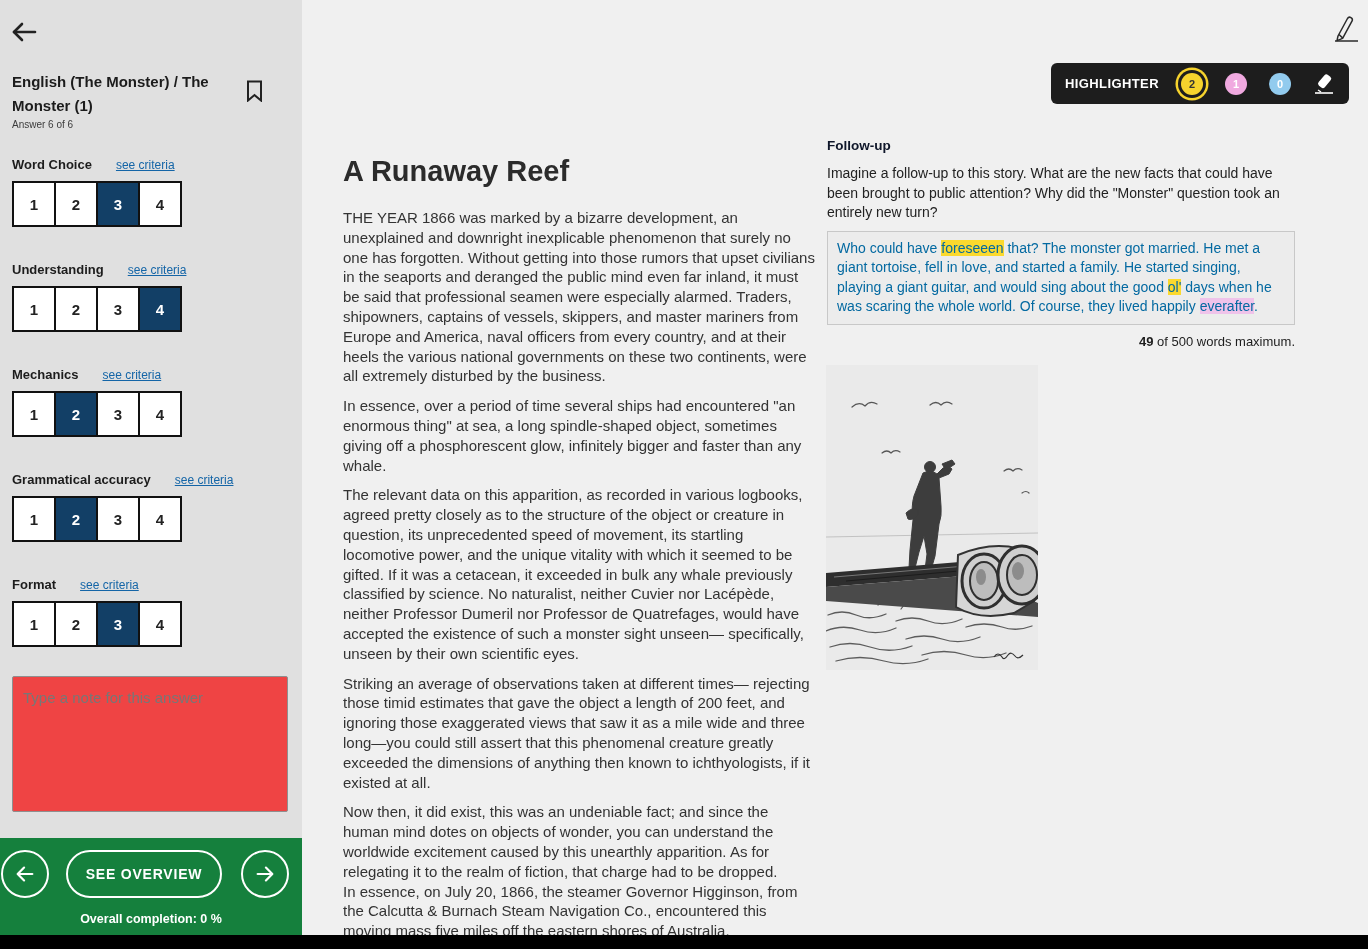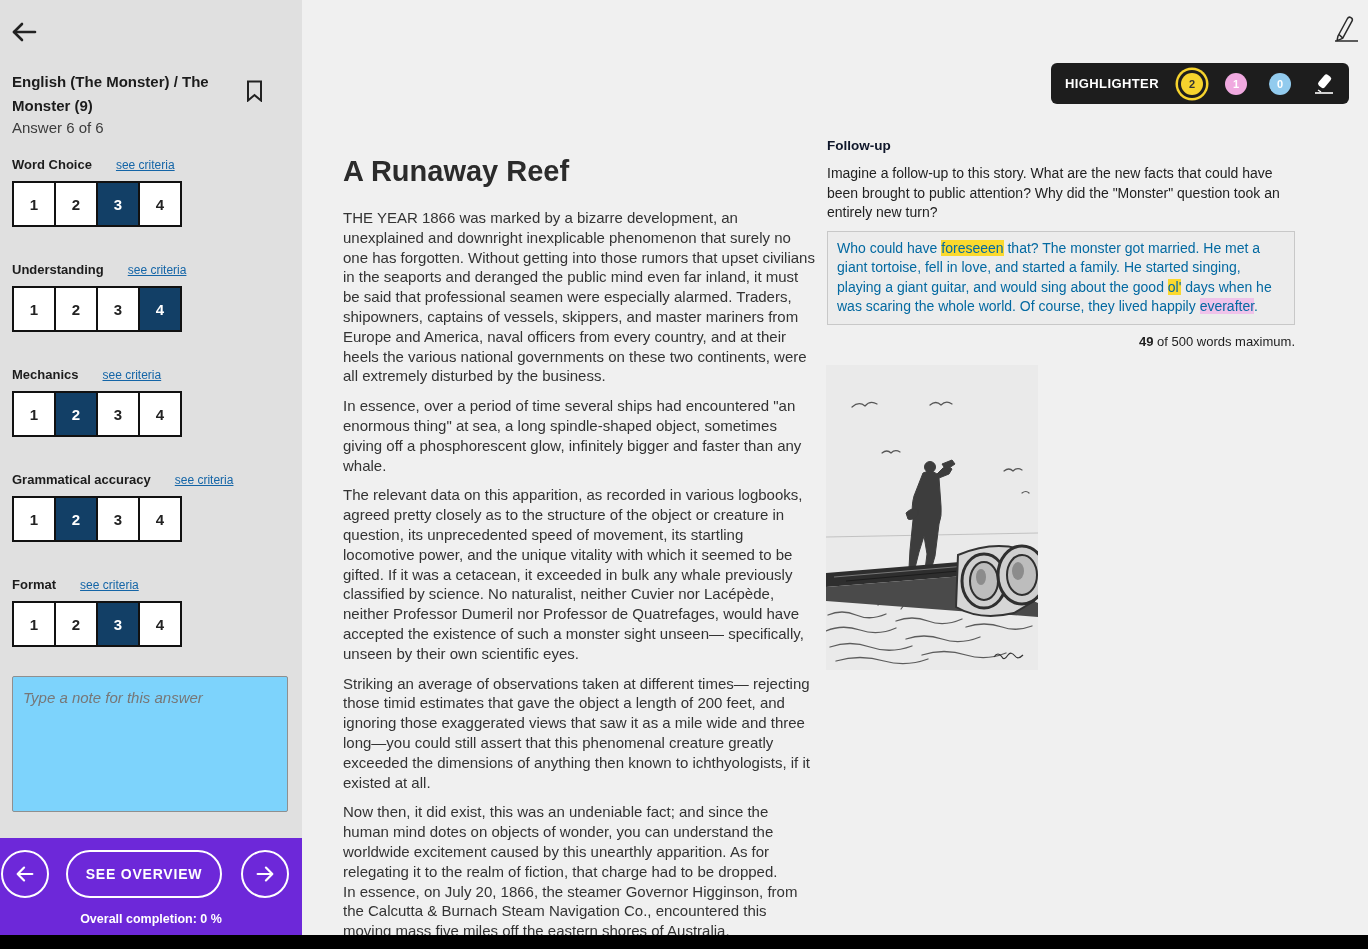--- a/index.html
+++ b/index.html
@@ -5,46 +5,46 @@
   * { margin:0; padding:0; box-sizing:border-box; }
   html,body { width:1368px; height:949px; overflow:hidden;
     font-family:"Liberation Sans", sans-serif; background:#f0f0f0; }
 
   
   .sidebar { position:absolute; left:0; top:0; width:302px; height:838px;
     background:#e0e0e0; z-index:5; }
   .sidebar-clip { position:absolute; left:0; top:0; width:302px; height:824px; overflow:hidden; }
   .main { position:absolute; left:293px; top:0; width:1265px; height:949px; background:#f0f0f0; }
   .sidebar-footer { position:absolute; left:0; top:838px; width:302px; height:97px;
-    background:#6d28d9; z-index:6; }
+    background:#15803d; z-index:6; }
   .bottom-strip { position:absolute; left:0; top:935px; width:1368px; height:14px;
     background:#000; z-index:7; }
 
   
   .back-btn { position:absolute; left:8px; top:16px; width:32px; height:32px; cursor:pointer; }
   .side-title { position:absolute; left:12px; top:70px; width:228px; font-size:15px;
     font-weight:bold; color:#1c1c1c; line-height:24px; }
   .bookmark-btn { position:absolute; left:246px; top:80px; width:20px; height:24px; cursor:pointer; }
-  .side-sub { position:absolute; left:12px; top:119px; font-size:15px; color:#3c3c3c; }
+  .side-sub { position:absolute; left:12px; top:119px; font-size:10px; color:#3c3c3c; }
 
   .rubric { position:absolute; left:12px; width:280px; }
   .rubric-head { font-size:13px; display:flex; align-items:baseline; gap:24px; }
   .rubric-label { font-weight:bold; color:#1c1c1c; }
   .see-criteria { font-size:12px; color:#1465a7; text-decoration:underline; cursor:pointer; }
   .rating-group { display:flex; margin-top:9px; }
   .rating-cell { width:44px; height:46px; background:#fff; border:2px solid #111;
     margin-left:-2px; display:flex; align-items:center; justify-content:center;
     font-size:15px; font-weight:bold; color:#222; cursor:pointer; }
   .rating-cell:first-child { margin-left:0; }
   .rating-cell.selected { background:#123f66; color:#fff; border-color:#111; }
 
   .note-box { position:absolute; left:12px; top:676px; width:276px; height:136px;
-    background:#7dd3fc; border:1px solid #8f8f8f; border-radius:2px;
+    background:#ef4444; border:1px solid #8f8f8f; border-radius:2px;
     font-family:"Liberation Sans", sans-serif; font-size:15px; color:#2a2a2a;
-    padding:12px 10px; resize:none;font-style:italic; }
+    padding:12px 10px; resize:none; }
   .note-box::placeholder { color:#777; }
   .note-counter { position:absolute; left:12px; top:812px; font-size:13px; color:#222;margin-top:44px; }
   .note-counter b { font-weight:bold; }
 
   .footer-row { position:absolute; left:0; top:12px; width:302px; height:50px; }
   .circle-btn { position:absolute; width:48px; height:48px; border-radius:50%;
     border:2px solid #fff; background:transparent; display:flex; align-items:center;
     justify-content:center; cursor:pointer; }
   .prev-btn { left:1px; top:0; }
   .next-btn { left:241px; top:0; }
@@ -93,21 +93,21 @@
 <div class="sidebar">
   <div class="sidebar-clip">
 
     <div class="back-btn">
       <svg width="32" height="32" viewBox="0 0 32 32" fill="none" stroke="#222" stroke-width="2.6" stroke-linecap="round" stroke-linejoin="round">
         <line x1="6" y1="16" x2="27" y2="16"></line>
           <polyline points="14,8 6,16 14,24"></polyline>
       </svg>
     </div>
 
-    <div class="side-title">English (The Monster) / The Monster (9)</div>
+    <div class="side-title">English (The Monster) / The Monster (1)</div>
     <div class="bookmark-btn">
       <svg width="17" height="22" viewBox="0 0 17 22" fill="none" stroke="#222" stroke-width="2">
         <path d="M2 1.5 h13 v19 l-6.5 -5.5 l-6.5 5.5 z"></path>
       </svg>
     </div>
     <div class="side-sub">Answer 6 of 6</div>
 
     <div class="rubric" style="top:157px">
       <div class="rubric-head">
         <span class="rubric-label">Word Choice</span>

